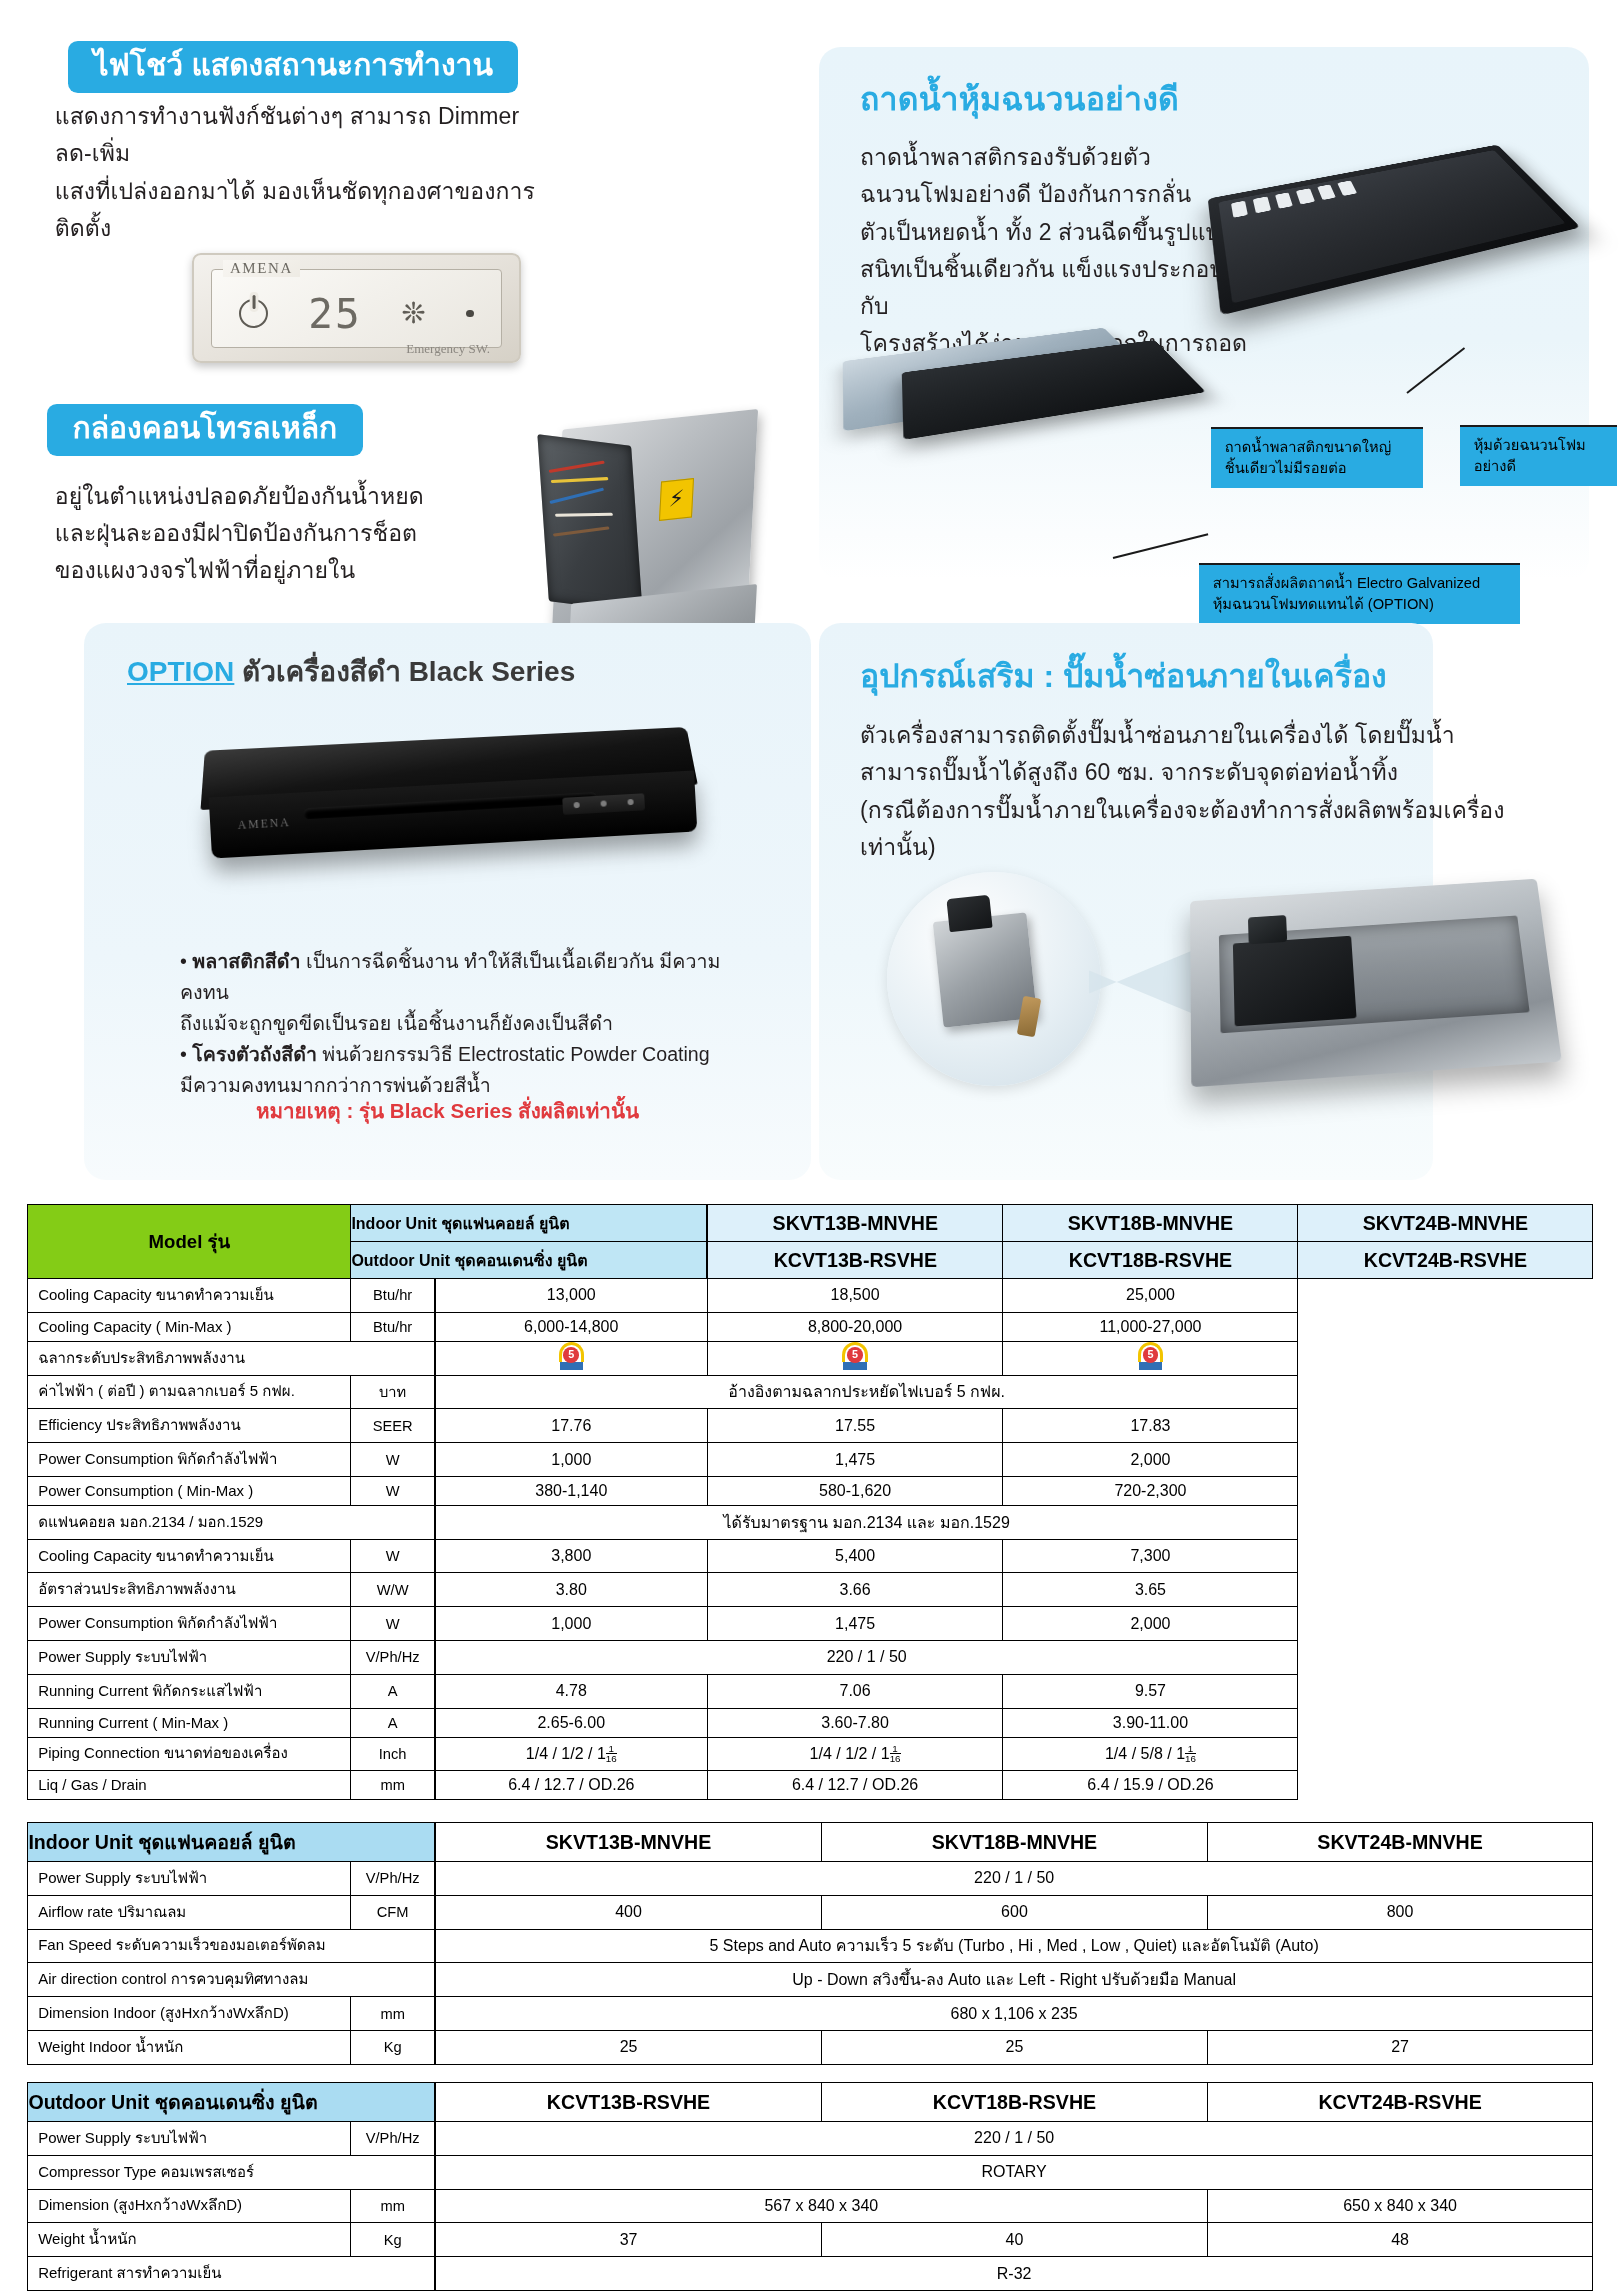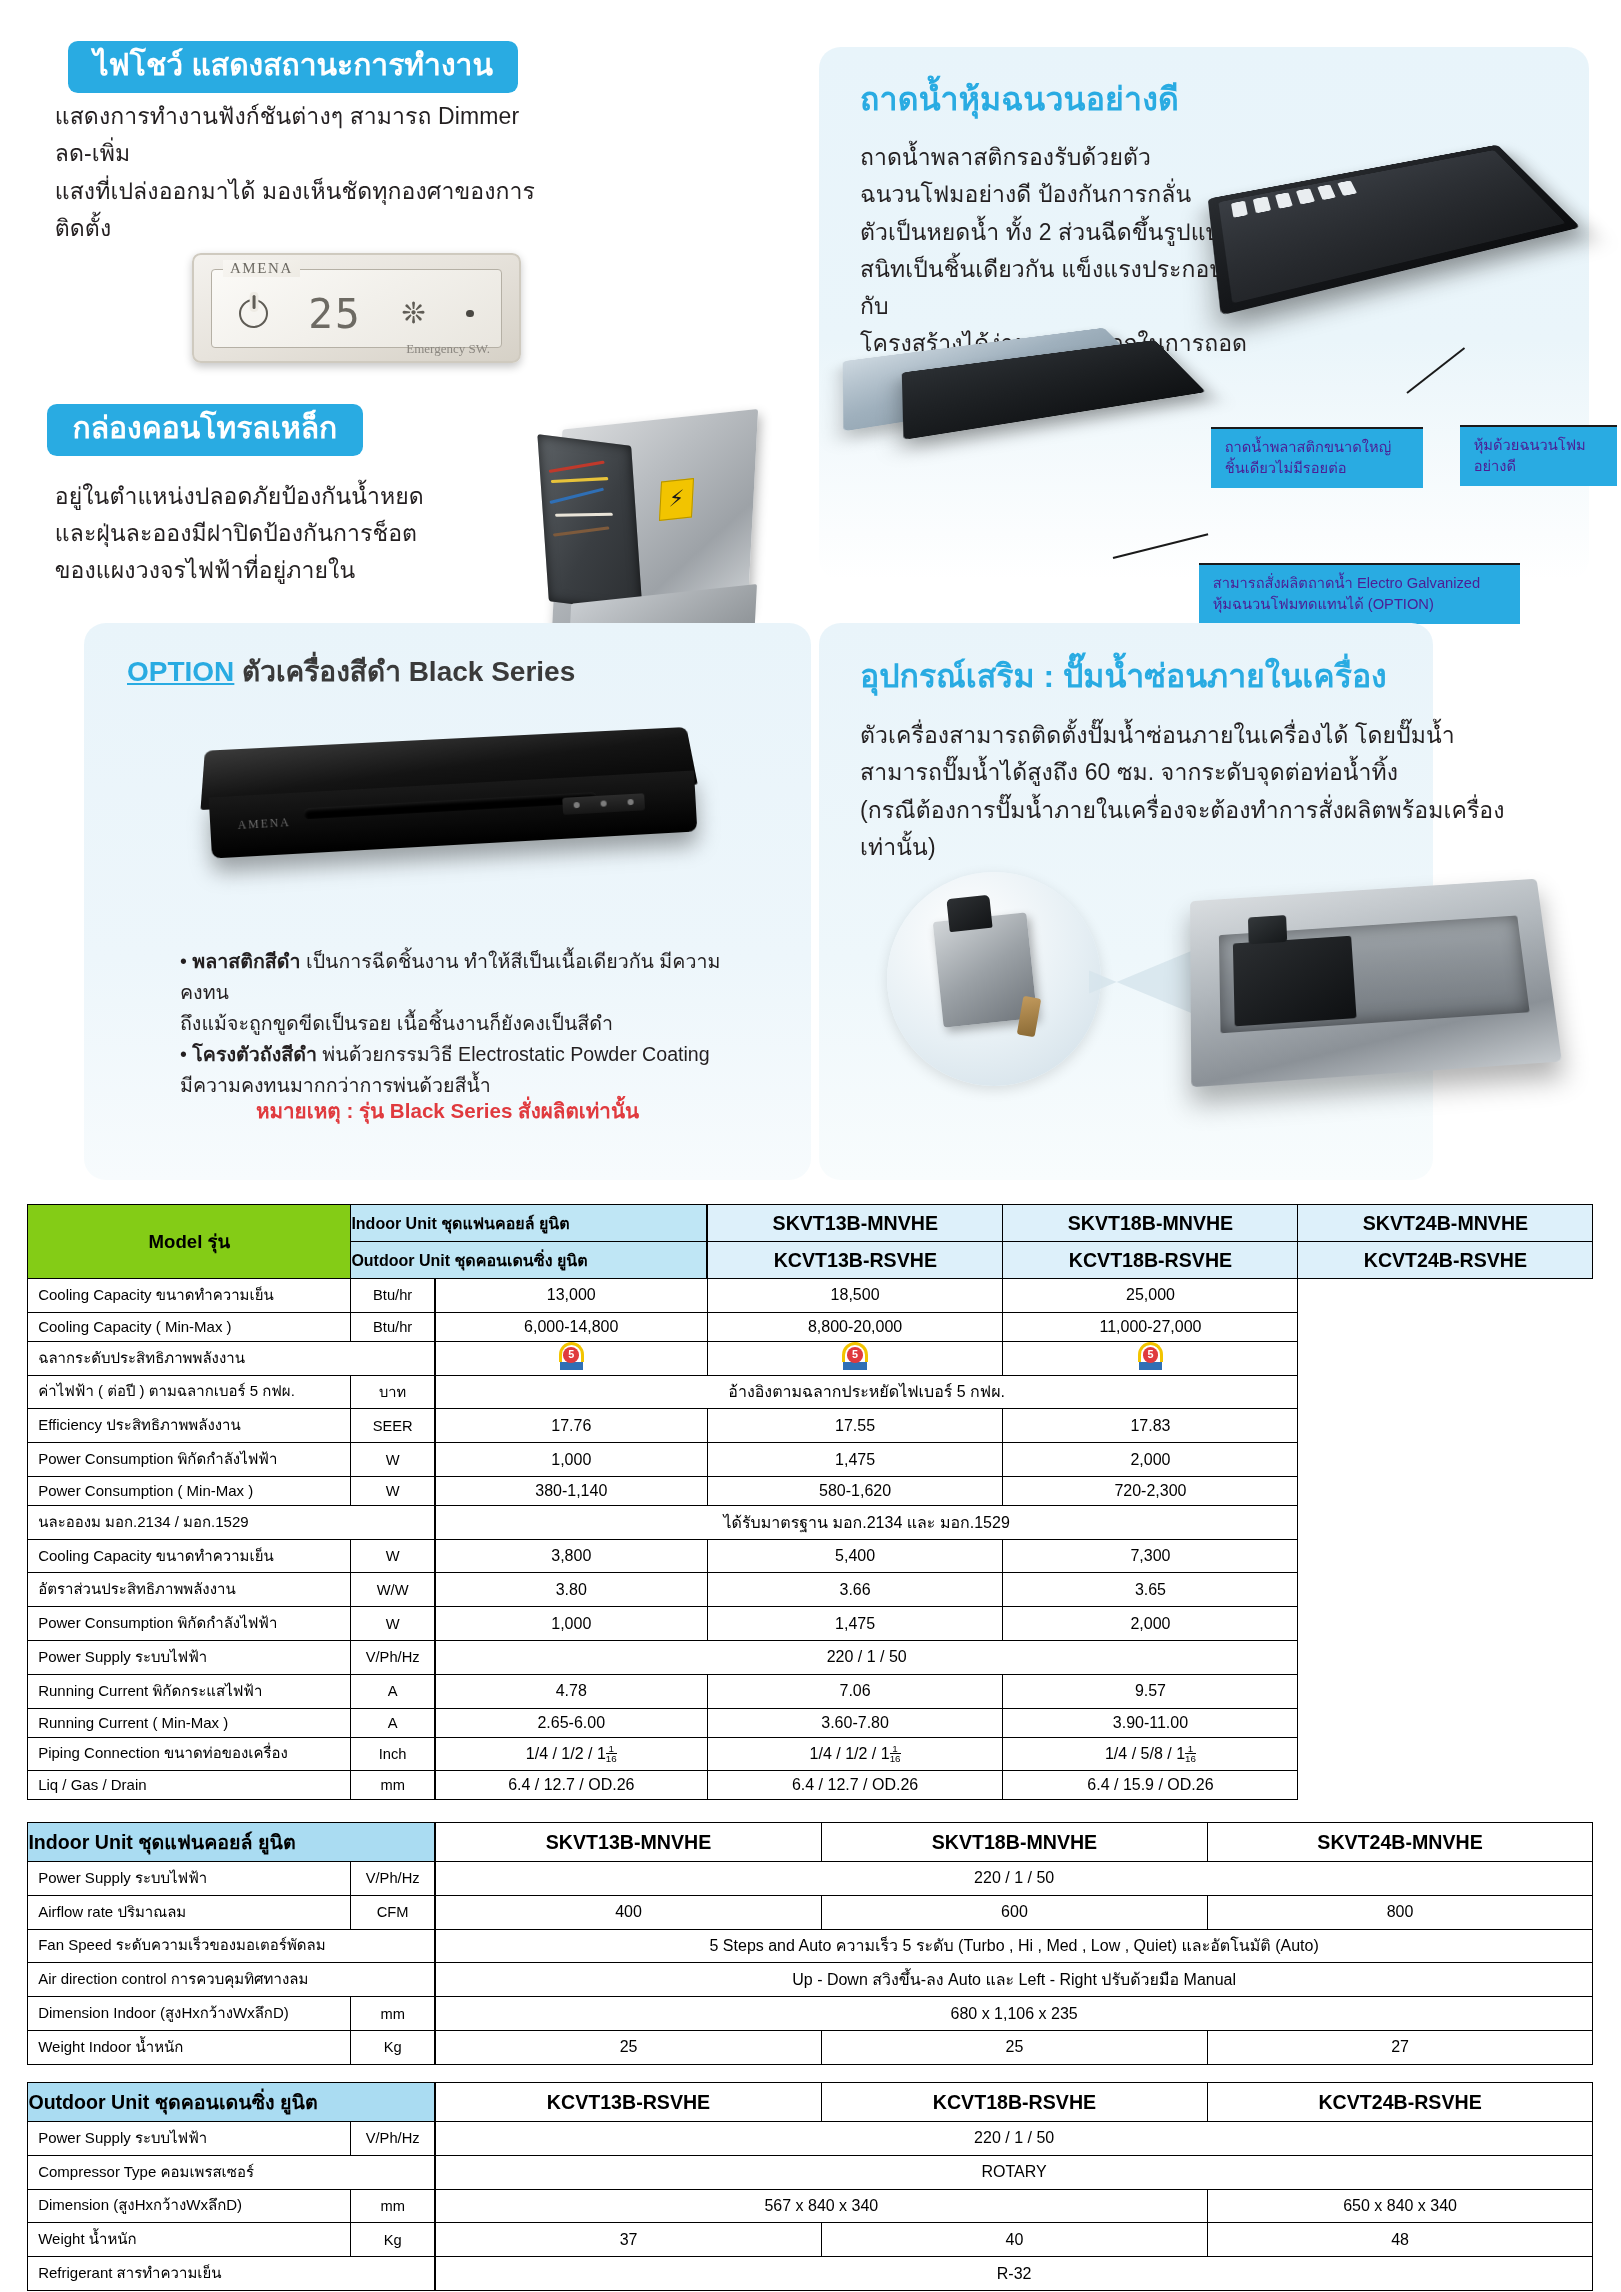--- a/index.html
+++ b/index.html
@@ -140,21 +140,21 @@
   }
   .tray-b2 {
     position:absolute; left: 59px; top: 33px; width: 284px; height: 114px;
     background: linear-gradient(170deg,#2b2f33,#0f1113);
     transform: perspective(490px) rotateX(58deg) rotateZ(-15deg);
     border-radius: 4.9px; box-shadow: 0 13.7px 21.6px rgba(0,0,0,.35);
   }
 
   
   .callout {
-    position:absolute; background:#29ABE2; color:#4c1d95;
+    position:absolute; background:#29ABE2; color:#000000;
     font-size: 14.7px; line-height: 1.45; padding: 7.8px 11.8px 8.8px 13.7px;
     border-top: 2.9px solid #1a1a1a;
     white-space: pre-line;
   }
   .co-1 { left: 392px; top: 380px; width: 212px; }
   .co-2 { left: 641px; top: 378px; width: 157px; }
   .co-3 { left: 380px; top: 516px; width: 321px; }
   .leader { position:absolute; background:#1a1a1a; height:2px; transform-origin: left center; }
 
   
@@ -471,21 +471,21 @@
           <td class="val">2,000</td>
         </tr>
         <tr>
           <td class="lbl">Power Consumption ( Min-Max )</td>
           <td class="unit">W</td>
           <td class="val thick-l">380-1,140</td>
           <td class="val">580-1,620</td>
           <td class="val">720-2,300</td>
         </tr>
         <tr>
-          <td colspan="2" class="lbl">นละอองม มอก.2134 / มอก.1529</td>
+          <td colspan="2" class="lbl">ดแฟนคอยล มอก.2134 / มอก.1529</td>
           <td colspan="3" class="val thick-l span-left">ได้รับมาตรฐาน มอก.2134 และ มอก.1529</td>
         </tr>
         <tr>
           <td class="lbl">Cooling Capacity  ขนาดทำความเย็น</td>
           <td class="unit">W</td>
           <td class="val thick-l">3,800</td>
           <td class="val">5,400</td>
           <td class="val">7,300</td>
         </tr>
         <tr>

